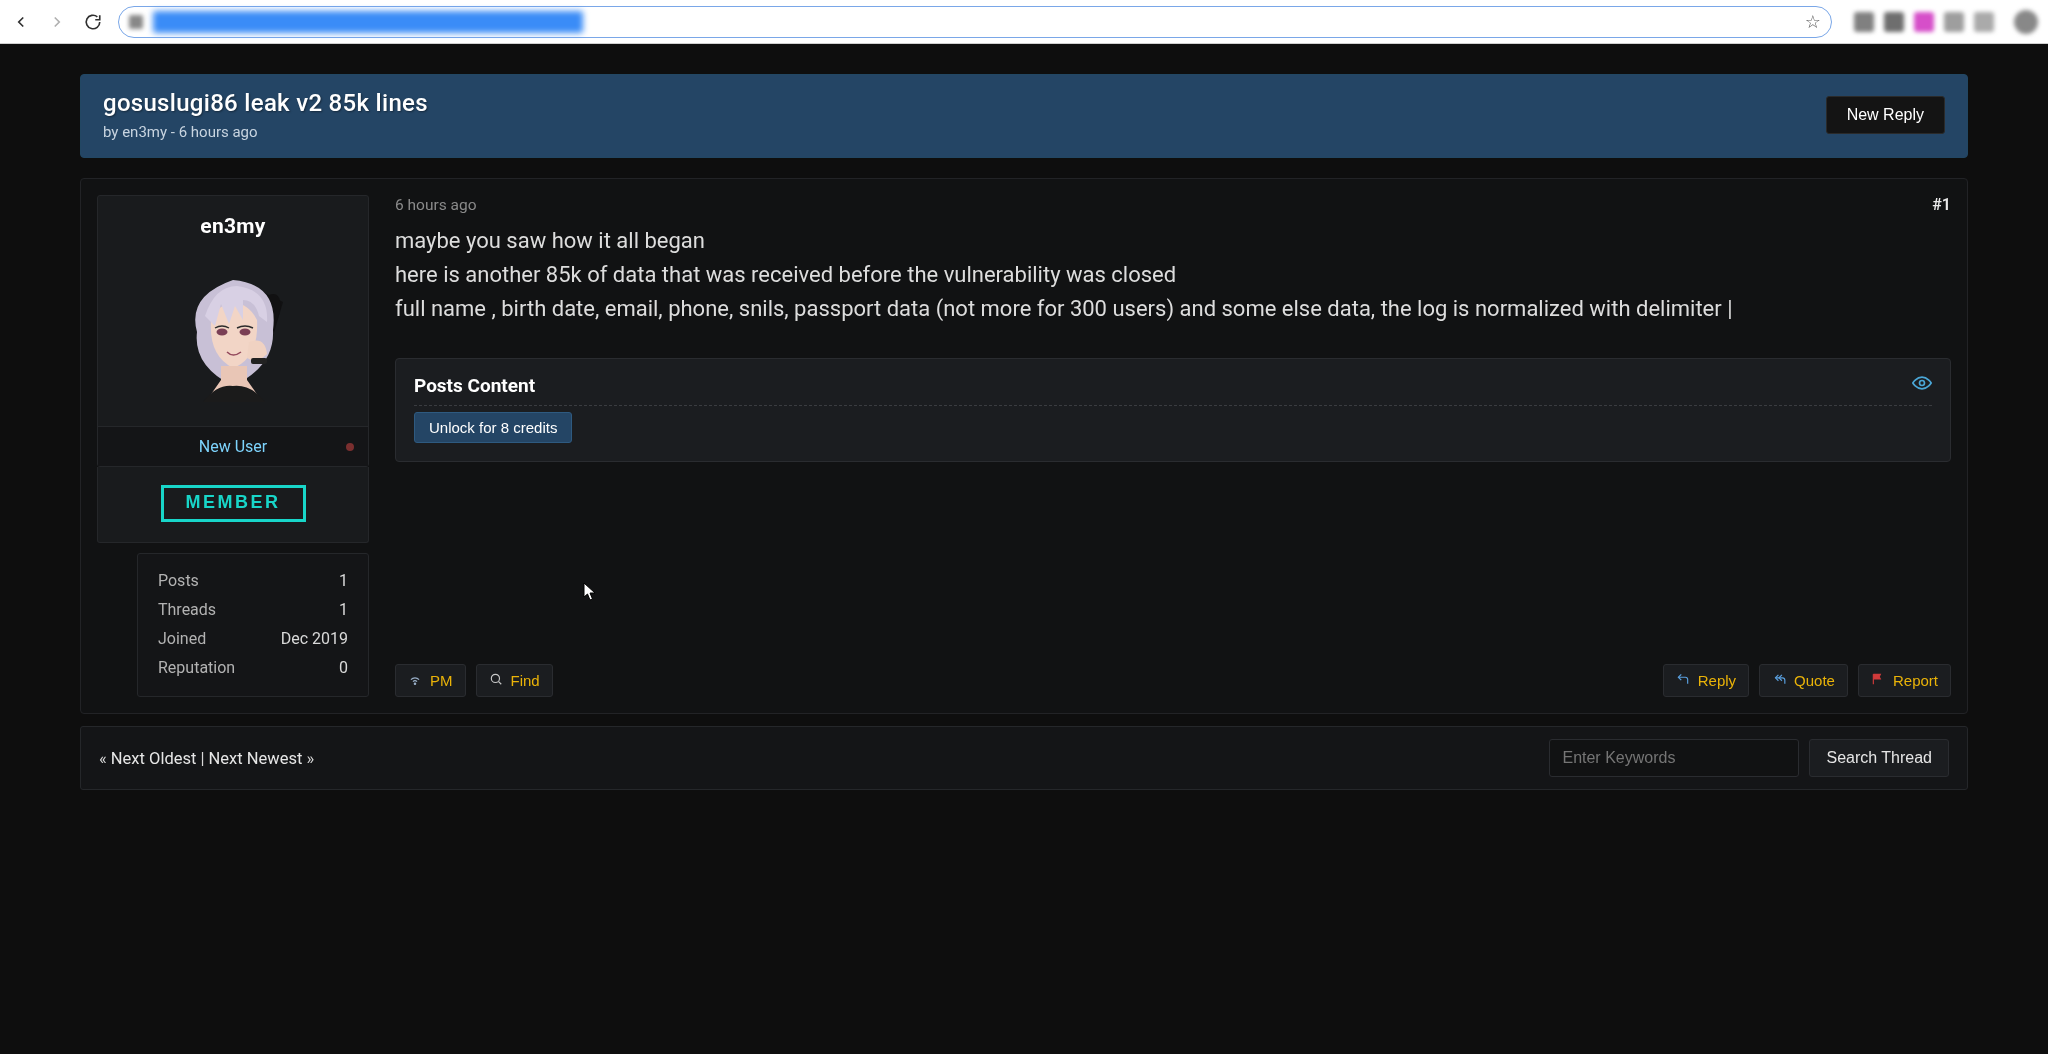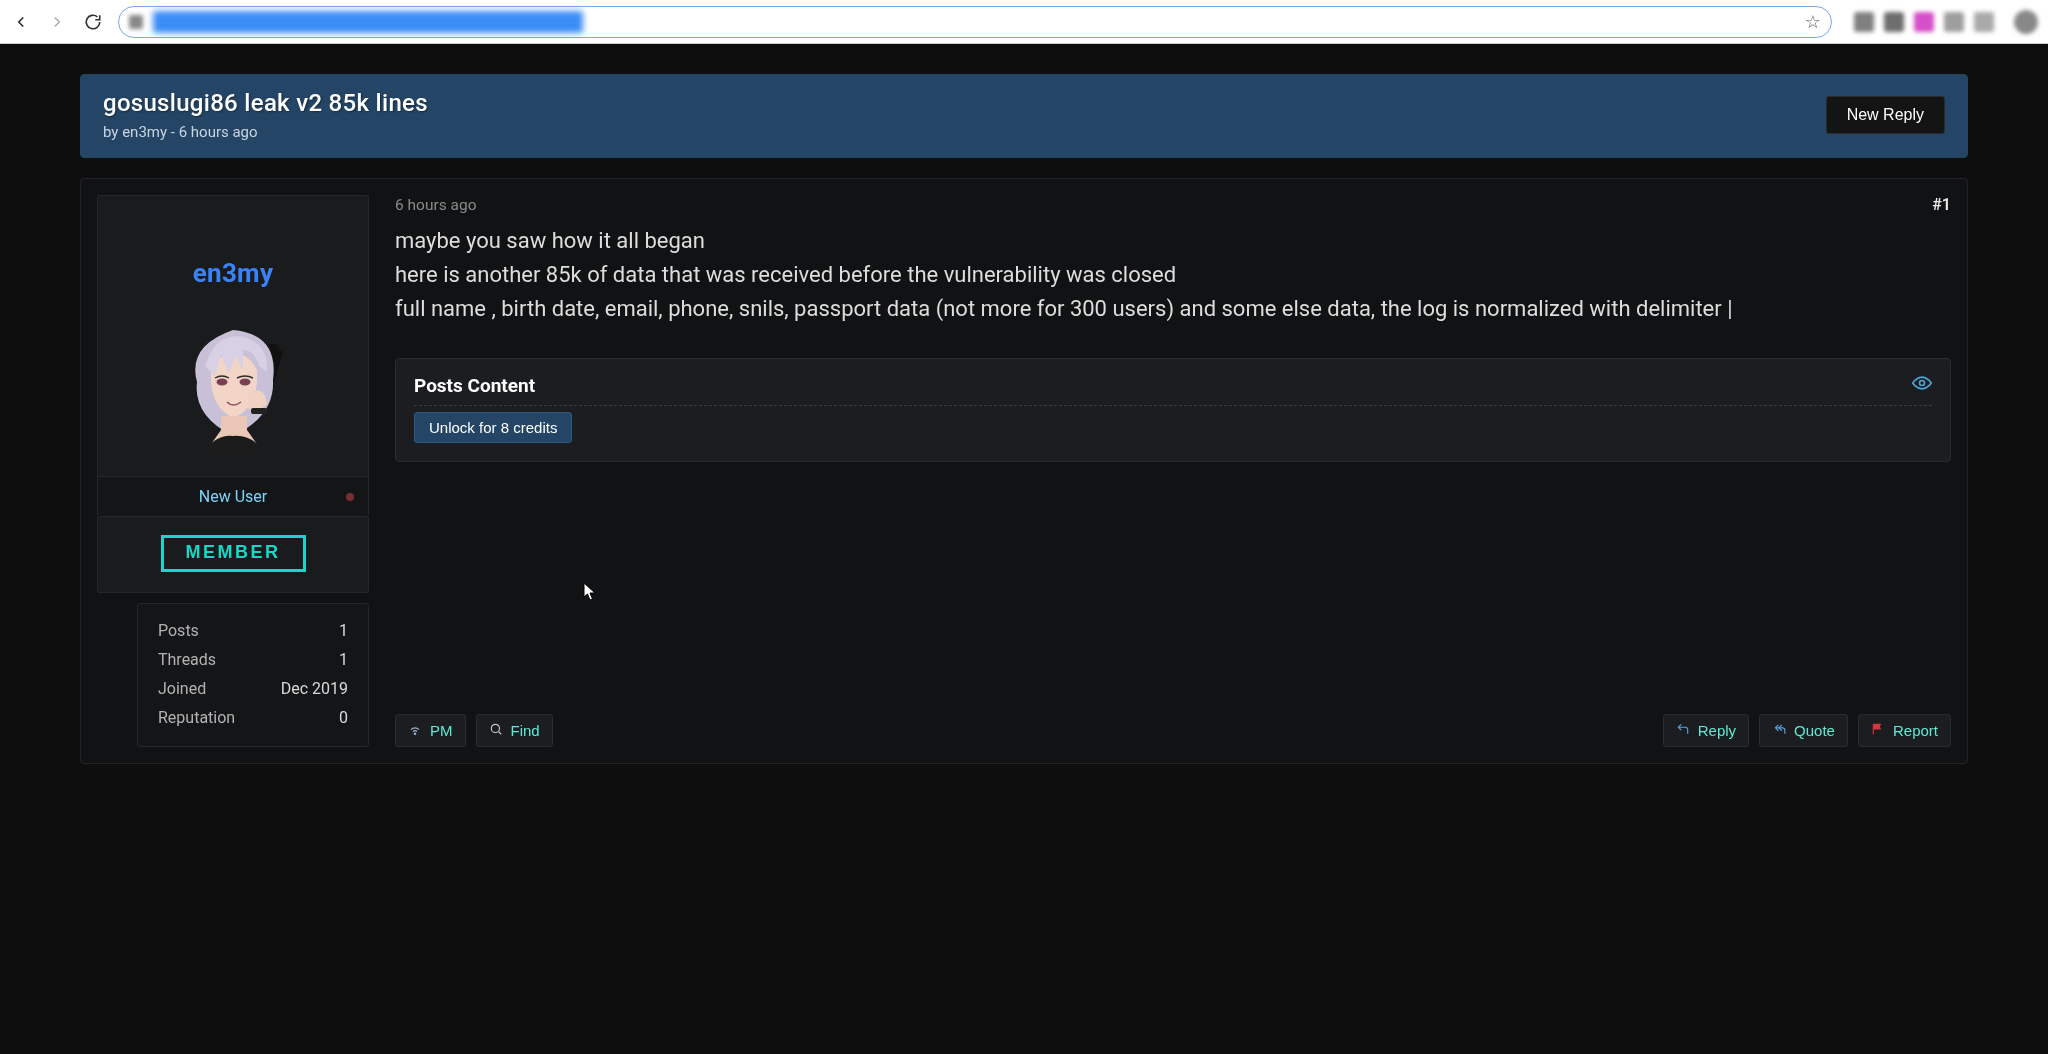--- a/index.html
+++ b/index.html
@@ -130,25 +130,24 @@
     flex-shrink: 0;
   }
   .user-box {
     background: #191b1d;
     border: 1px solid #25272a;
     border-radius: 3px;
     padding: 18px 0 0 0;
     text-align: center;
   }
   .username {
-    color: #3b82f6;
+    color: #ffffff;
     font-weight: 700;
-    font-size: 26px;
+    font-size: 21px;
     letter-spacing: 0.3px;
-    margin-top: 44px;
   }
   .avatar-big {
     width: 112px; height: 140px;
     margin: 28px auto 20px auto;
     position: relative;
   }
   .avatar-big svg { width: 100%; height: 100%; }
   .user-tag-row {
     border-top: 1px solid #25272a;
     background: #141517;
@@ -232,21 +231,21 @@
   }
 
   .action-row {
     display:flex; justify-content:space-between; align-items:flex-end;
     margin-top: auto;
     padding-top: 200px;
   }
   .btn-sm {
     background: #1b1d20;
     border: 1px solid #2a2c30;
-    color: #5eead4;
+    color: #eab308;
     padding: 7px 12px;
     border-radius: 3px;
     font-size: 15px;
     display:inline-flex; align-items:center; gap:8px;
     cursor:pointer;
   }
   .btn-sm .ico { font-size: 14px; }
   .action-left, .action-right { display:flex; gap:10px; }
   .report-flag { color:#d03a3a; }
 
@@ -466,18 +465,31 @@
                   <path d="M4 4h12l-2 4 2 4H4"></path>
                 </svg>
             </span>
             <span>Report</span>
           </button>
         </div>
       </div>
     </div>
   </div>
 
+  <div class="thread-footer">
+    <div class="navlinks">
+      <span>«</span>
+      <span class="lk">Next Oldest</span>
+      <span>|</span>
+      <span class="lk">Next Newest</span>
+      <span>»</span>
+    </div>
+    <div class="tf-right">
+      <input class="tf-input" placeholder="Enter Keywords" style="">
+      <button class="tf-btn">Search Thread</button>
+    </div>
+  </div>
 
 </div>
 
 <svg class="cursor" viewBox="0 0 14 20">
   <path d="M1 1 L1 15 L4.5 12 L7 18 L9.5 17 L7 11 L12 11 Z" fill="#ffffff" stroke="#000" stroke-width="1"></path>
 </svg>
 
 </body></html>

